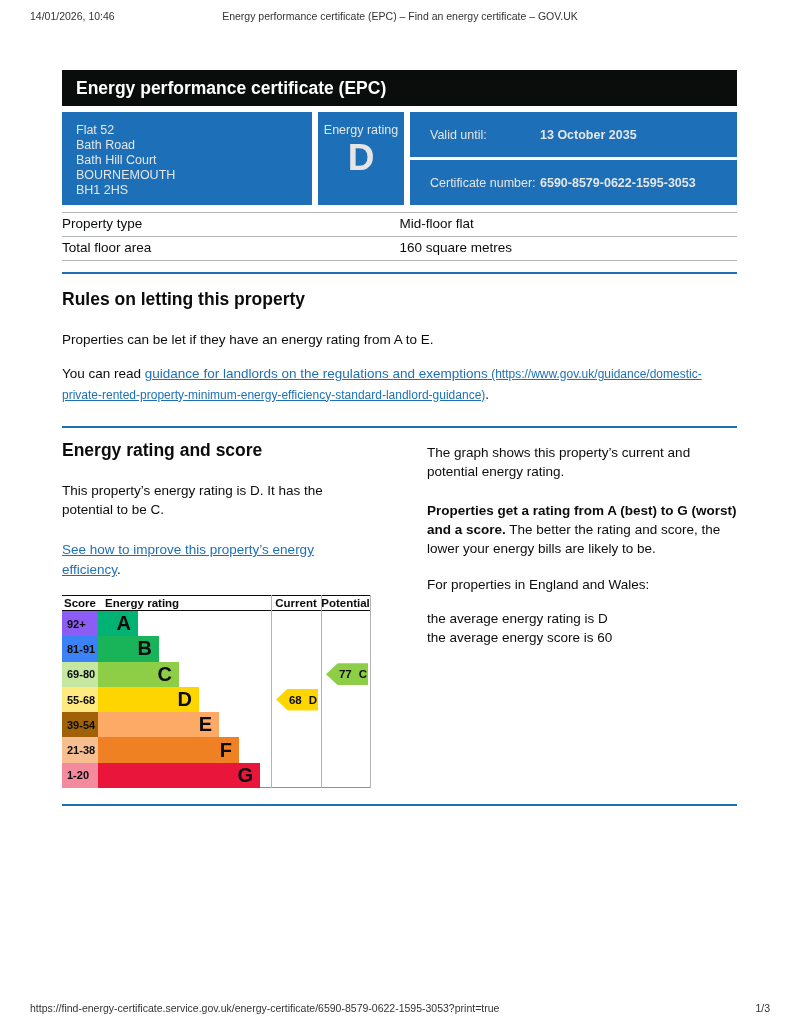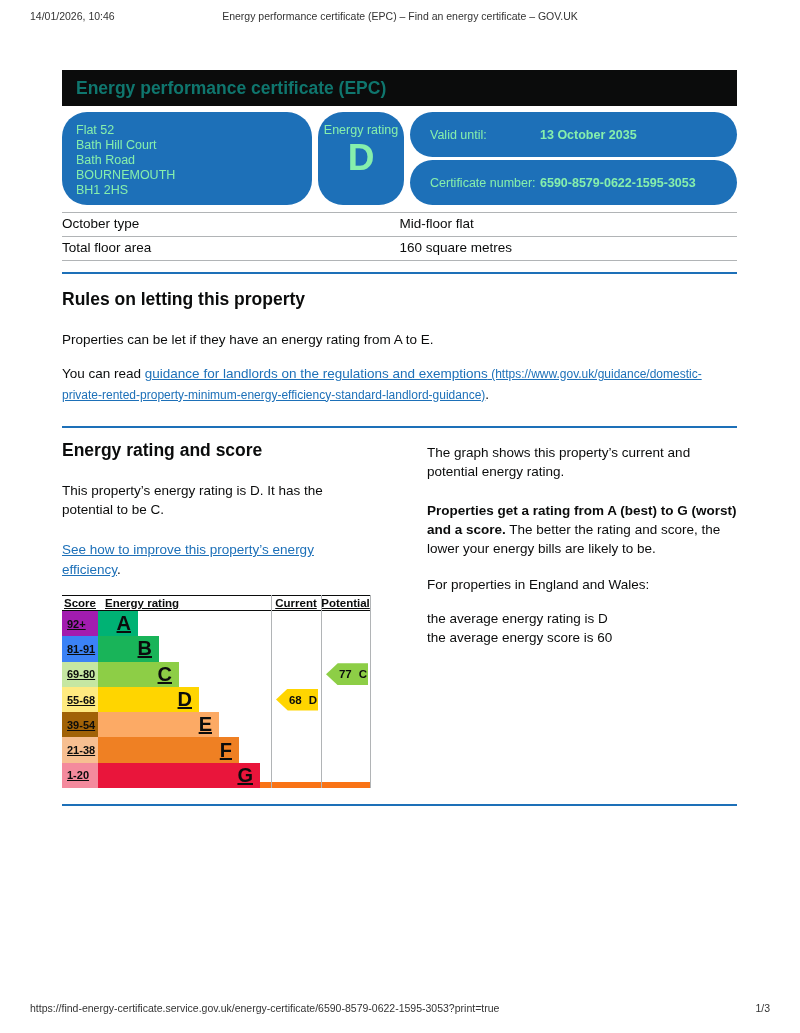--- a/index.html
+++ b/index.html
@@ -15,24 +15,24 @@
 
   
   .print-header { position: absolute; top: 10px; left: 30px; right: 30px; height: 14px; font-size: 10.5px; color: #333; }
   .ph-date { position: absolute; left: 0; top: 0; }
   .ph-title { text-align: center; }
   .print-footer { position: absolute; top: 1002px; left: 30px; right: 30px; font-size: 10.5px; color: #333; display: flex; justify-content: space-between; }
 
   
   .content { position: absolute; left: 62px; top: 70px; width: 675px; }
 
-  .title-bar { background: #0b0c0c; color: #0f766e; font-weight: bold; font-size: 17.5px; height: 36px; line-height: 36px; padding-left: 14px; }
+  .title-bar { background: #0b0c0c; color: #ffffff; font-weight: bold; font-size: 17.5px; height: 36px; line-height: 36px; padding-left: 14px; }
 
   .summary { display: flex; gap: 6px; margin-top: 6px; height: 93px; }
-  .bluebox { background: #1d70b8; color: #86efac; border-radius: 25px; }
+  .bluebox { background: #1d70b8; color: #e5e5e5; }
   .address-box { width: 250px; padding: 11px 14px; font-size: 12.5px; line-height: 15px; }
   .rating-box { width: 86px; text-align: center; padding-top: 11px; font-size: 12.5px; }
   .rating-letter { font-size: 37px; font-weight: bold; line-height: 40px; margin-top: 1px; }
   .right-boxes { flex: 1; display: flex; flex-direction: column; gap: 3px; }
   .info-box { flex: 1; display: flex; align-items: center; font-size: 12.5px; padding-left: 20px; }
   .info-label { width: 110px; }
   .info-value { font-weight: bold; }
 
   .prop-table { margin-top: 7px; font-size: 13.5px; border-bottom: 1px solid #b1b4b6; }
   .prop-row { display: flex; border-top: 1px solid #b1b4b6; padding: 4px 0 5px; line-height: 14px; }
@@ -56,21 +56,21 @@
   .col-right { width: 310px; margin-left: 35px; }
   .col-left h2.section { margin-top: 0; }
   .col-left .para1 { margin-top: 22px; }
   .improve-para { margin-top: 21px; font-size: 13.5px; line-height: 20px; white-space: pre-line; }
   .col-right .rp1 { margin-top: 2px; }
   .col-right .rp2 { margin-top: 20px; }
   .col-right .rp3 { margin-top: 17px; }
   .col-right .rp4 { margin-top: 15px; }
 
   
-  .chart { position: relative; width: 309px; height: 193px; margin-top: 15px; border-bottom: 6px solid #f97316; text-decoration: underline; }
+  .chart { position: relative; width: 309px; height: 193px; margin-top: 15px; border-bottom: 1px solid #f97316; }
   .chart-header { display: flex; height: 16px; border-top: 1px solid #0b0c0c; border-bottom: 1px solid #0b0c0c; align-items: center; font-weight: bold; font-size: 11.5px; }
   .ch-score { width: 36px; text-align: center; }
   .ch-rating { width: 173px; padding-left: 7px; }
   .ch-current { width: 50px; text-align: center; }
   .ch-potential { width: 49px; text-align: center; }
   .band-row { display: flex; height: 25.3px; }
   .score-cell { width: 36px; font-size: 11px; font-weight: bold; display: flex; align-items: center; padding-left: 5px; }
   .band-bar { display: flex; align-items: center; justify-content: flex-end; padding-right: 7px; font-weight: bold; font-size: 20px; color: #0b0c0c; }
   .vline { position: absolute; width: 1px; background: #b1b4b6; top: 0; height: 193px; }
   .arrow { position: absolute; height: 22px; display: flex; align-items: center; justify-content: center; gap: 7px; font-weight: bold; font-size: 11.5px; padding-left: 12px; clip-path: polygon(0 50%, 28% 0, 100% 0, 100% 100%, 28% 100%); color: #0b0c0c; }
@@ -83,22 +83,22 @@
   <div class="ph-title">Energy performance certificate (EPC) – Find an energy certificate – GOV.UK</div>
 </div>
 
 <div class="content">
 
   <div class="title-bar">Energy performance certificate (EPC)</div>
 
   <div class="summary">
     <div class="bluebox address-box">
         <div>Flat 52</div>
+        <div>Bath Road</div>
         <div>Bath Hill Court</div>
-        <div>Bath Road</div>
         <div>BOURNEMOUTH</div>
         <div>BH1 2HS</div>
       </div>
     <div class="bluebox rating-box">
       <div>Energy rating</div>
       <div class="rating-letter">D</div>
     </div>
     <div class="right-boxes">
       <div class="bluebox info-box">
         <span class="info-label">Valid until:</span>
@@ -106,21 +106,21 @@
       </div>
       <div class="bluebox info-box">
         <span class="info-label">Certificate number:</span>
         <span class="info-value">6590-8579-0622-1595-3053</span>
       </div>
     </div>
   </div>
 
   <div class="prop-table">
       <div class="prop-row">
-        <div class="prop-label">October type</div>
+        <div class="prop-label">Property type</div>
         <div class="prop-value">Mid-floor flat</div>
       </div>
       <div class="prop-row">
         <div class="prop-label">Total floor area</div>
         <div class="prop-value">160 square metres</div>
       </div>
     </div>
 
   <div class="divider d1"></div>
 
@@ -140,21 +140,21 @@
 
       <div class="chart">
         <div class="chart-header">
           <div class="ch-score">Score</div>
           <div class="ch-rating">Energy rating</div>
           <div class="ch-current">Current</div>
           <div class="ch-potential">Potential</div>
         </div>
         <div>
             <div class="band-row">
-              <div class="score-cell" style="background: #a21caf;">92+</div>
+              <div class="score-cell" style="background: #8b5cf6;">92+</div>
               <div class="band-bar" style="width: 40px; background: rgb(0, 178, 116);">
                 <span>A</span>
               </div>
             </div>
             <div class="band-row">
               <div class="score-cell" style="background: #3b82f6;">81-91</div>
               <div class="band-bar" style="width: 61px; background: rgb(25, 180, 89);">
                 <span>B</span>
               </div>
             </div>

